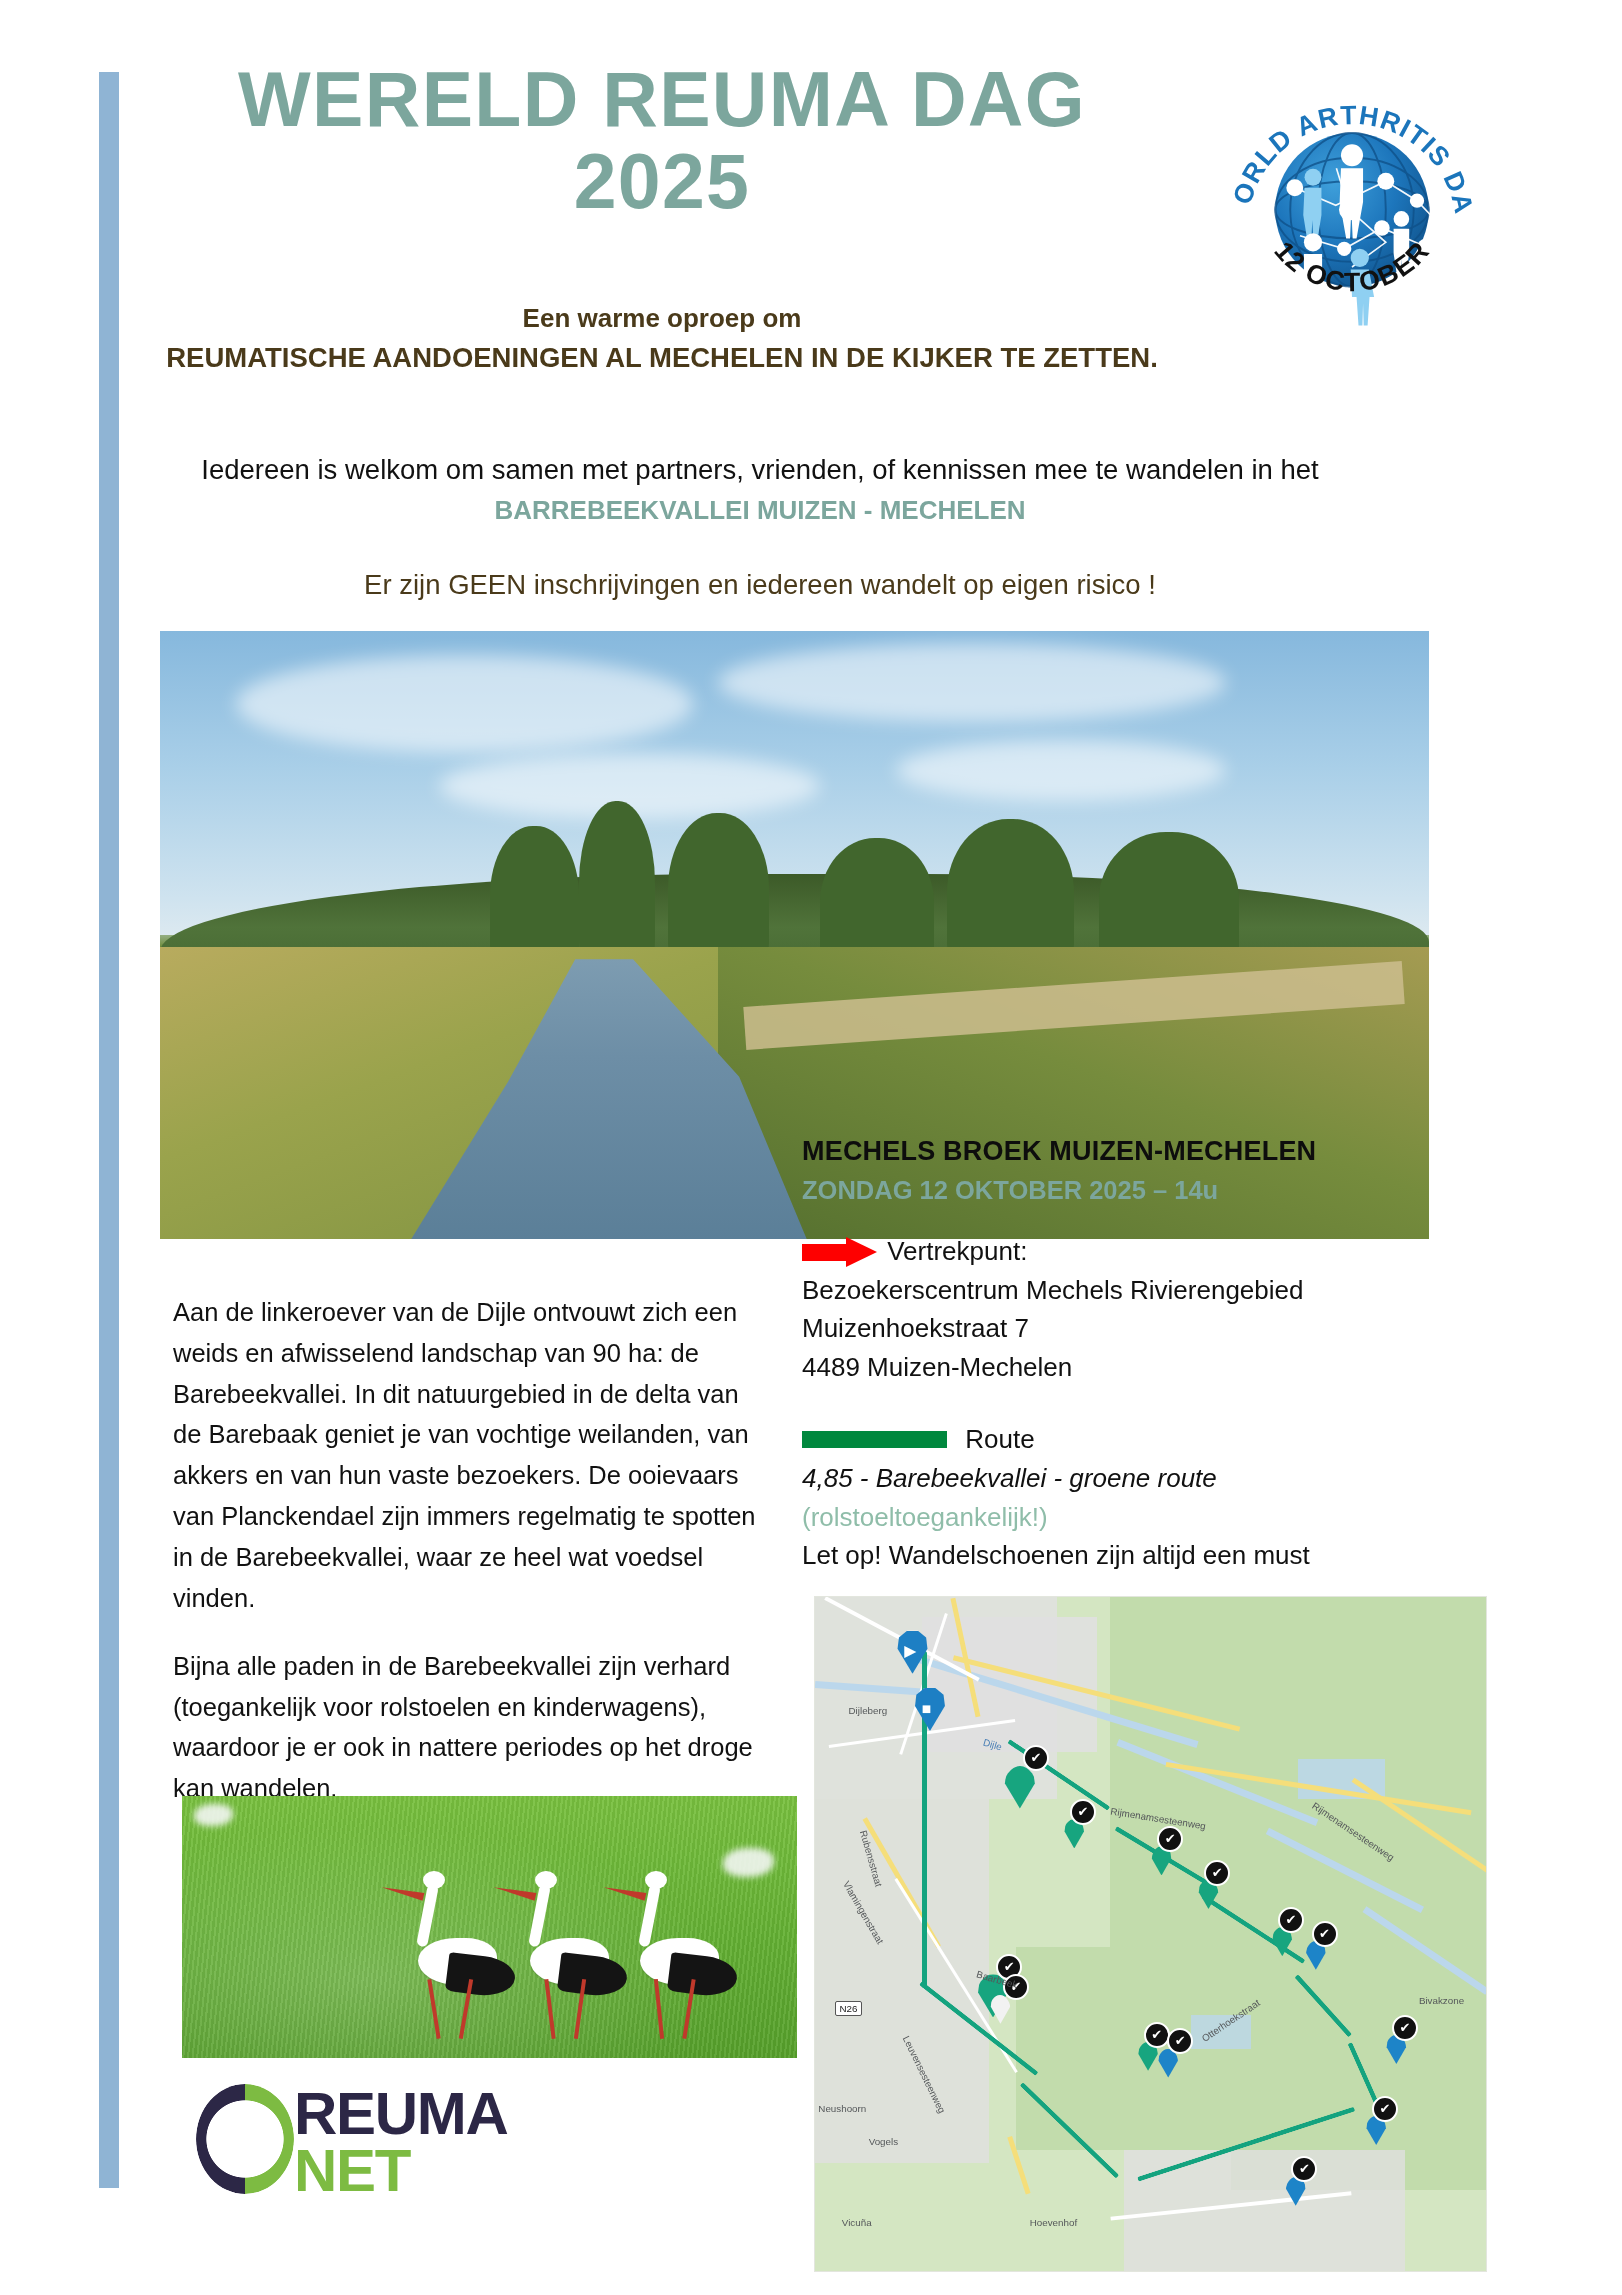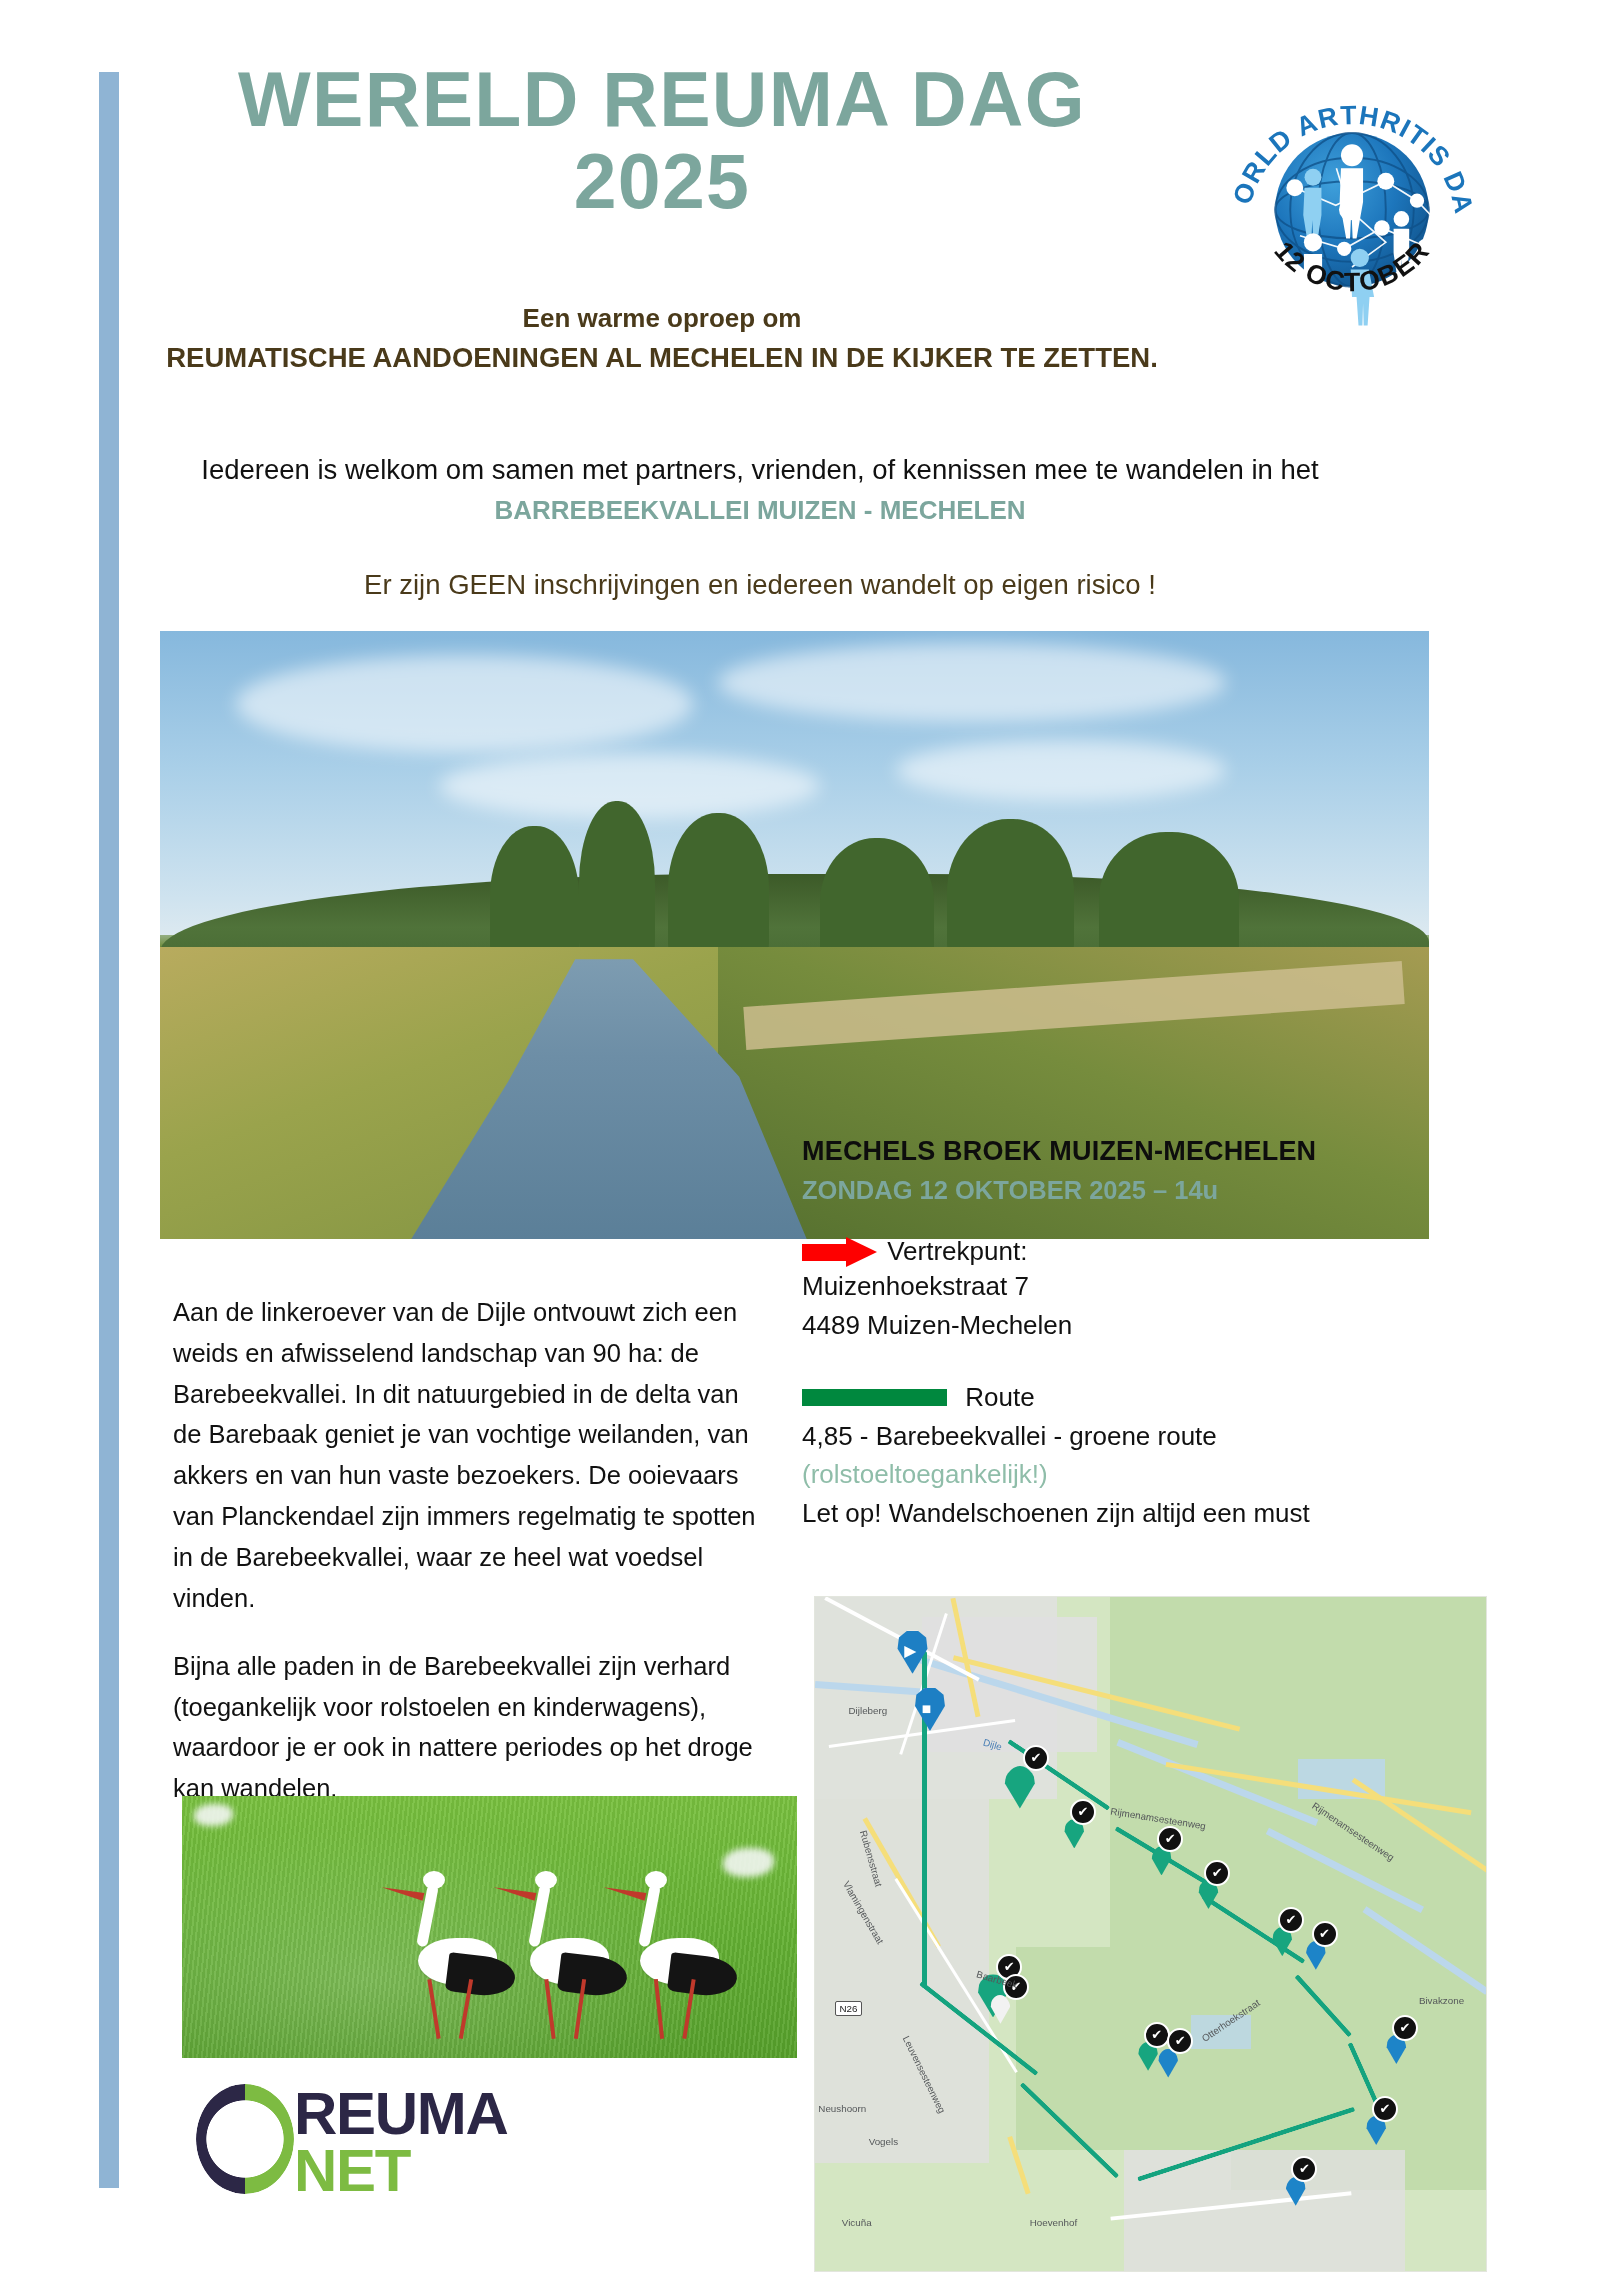--- a/index.html
+++ b/index.html
@@ -123,21 +123,21 @@
     border-top:15.7px solid transparent;
     border-bottom:15.7px solid transparent;
     border-left:31px solid #FE0000;
   }
   .ip-label{ font-size:26px; color:#111; margin-left:9.2px; }
   .ip-addr{ font-size:26px; color:#111; line-height:1.48; margin-top:3.9px; }
 
   .ip-row2{ display:flex; align-items:center; margin-top:38px; }
   .route-bar{ width:145px; height:17px; background:#00883E; flex:0 0 auto; }
   .ip-route-label{ font-size:26px; color:#111; margin-left:18.3px; }
-  .ip-route1{ font-size:26px; color:#111; line-height:1.48; margin-top:3.9px; }
+  .ip-route1{ font-size:26px; color:#111; line-height:1.48; margin-top:3.9px;font-style:italic; }
   .ip-route2{ font-size:26px; color:#8FBDA9; line-height:1.48; }
   .ip-route3{ font-size:26px; color:#111; line-height:1.48; }
 
   
   .body-text{
     position:absolute; left:173px; top:1292px; width:595px;
     font-size:25.5px; color:#111; line-height:1.6;
   }
   .body-text p{ margin:0 0 27.5px 0; }
 
@@ -372,20 +372,21 @@
   <div class="ip-h1">MECHELS BROEK MUIZEN-MECHELEN</div>
   <div class="ip-h2">ZONDAG 12 OKTOBER 2025 – 14u</div>
 
   <div class="ip-row">
     <span class="arrow-red">
       <span class="shaft"></span>
         <span class="head"></span>
     </span>
     <span class="ip-label">Vertrekpunt:</span>
   </div>
+  <div class="ip-addr">Bezoekerscentrum Mechels Rivierengebied</div>
   <div class="ip-addr" style="margin-top:0">Muizenhoekstraat 7</div>
   <div class="ip-addr" style="margin-top:0">4489 Muizen-Mechelen</div>
 
   <div class="ip-row2">
     <span class="route-bar"></span>
     <span class="ip-route-label">Route</span>
   </div>
   <div class="ip-route1">4,85 - Barebeekvallei - groene route</div>
   <div class="ip-route2">(rolstoeltoegankelijk!)</div>
   <div class="ip-route3">Let op! Wandelschoenen zijn altijd een must</div>

